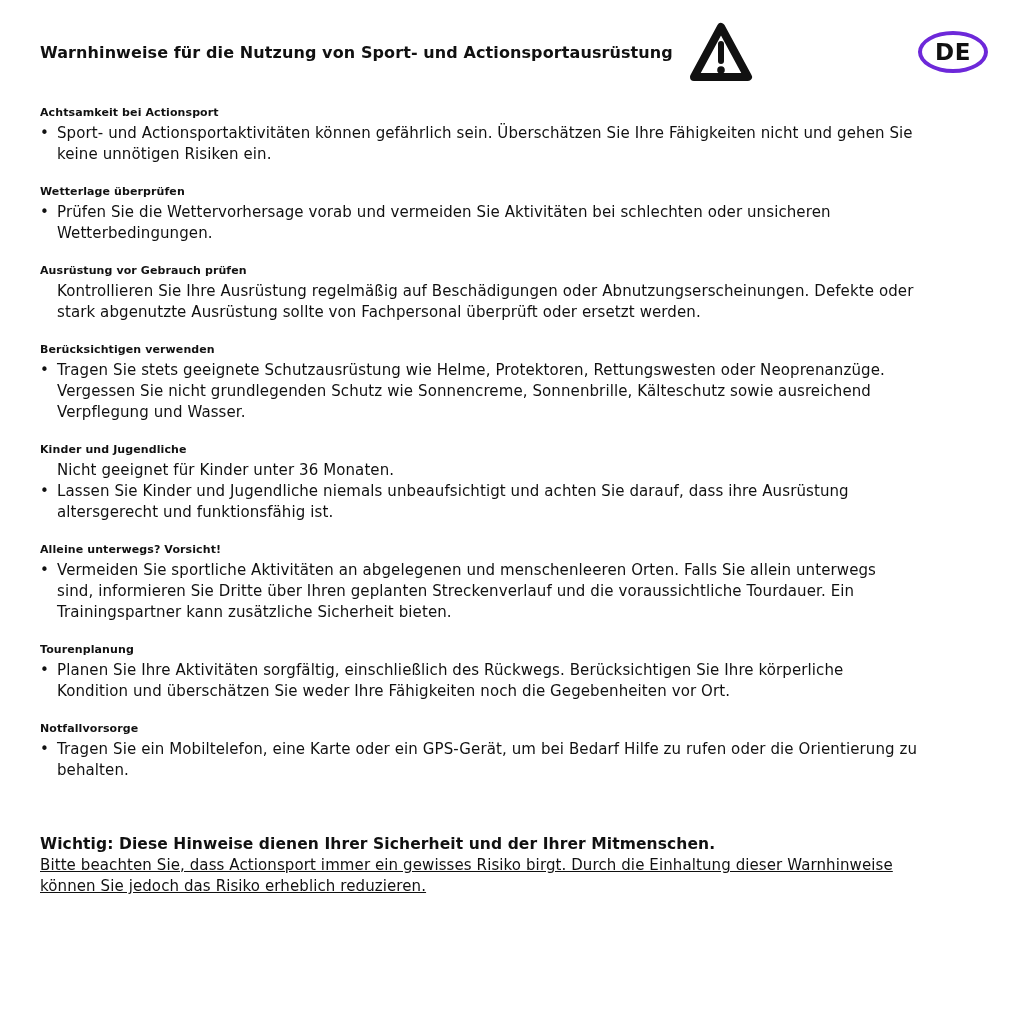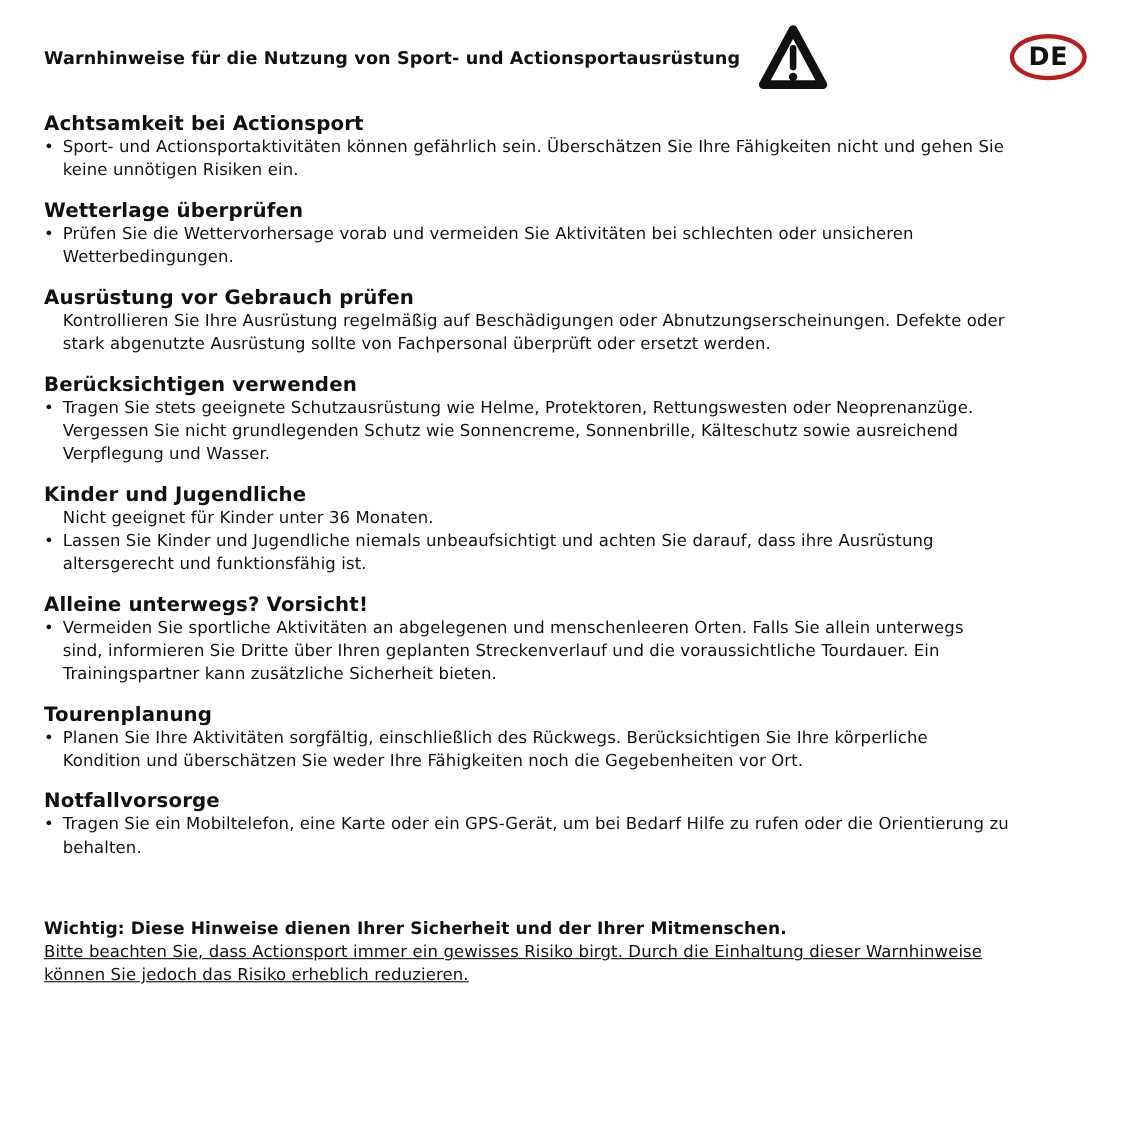--- a/index.html
+++ b/index.html
@@ -31,34 +31,34 @@
   .warn-tri {
     margin-left: 15px;
     flex: 0 0 auto;
     display: block;
   }
   .lang-badge {
     margin-left: auto;
     margin-right: 18px;
     width: 62px;
     height: 34px;
-    border: 4px solid #b91c1c;
+    border: 4px solid #6d28d9;
     border-radius: 50%;
     display: flex;
     align-items: center;
     justify-content: center;
     font-size: 23px;
     font-weight: bold;
     letter-spacing: 0.5px;
   }
   
   .section { margin-top: 16px; }
   .section-heading {
     margin: 0;
-    font-size: 18px;
+    font-size: 11px;
     font-weight: bold;
     line-height: 21px;
     letter-spacing: 0.1px;
   }
   .body-text {
     font-size: 15px;
     line-height: 21px;
     letter-spacing: 0.1px;
   }
   .bullet-item { display: flex; }

